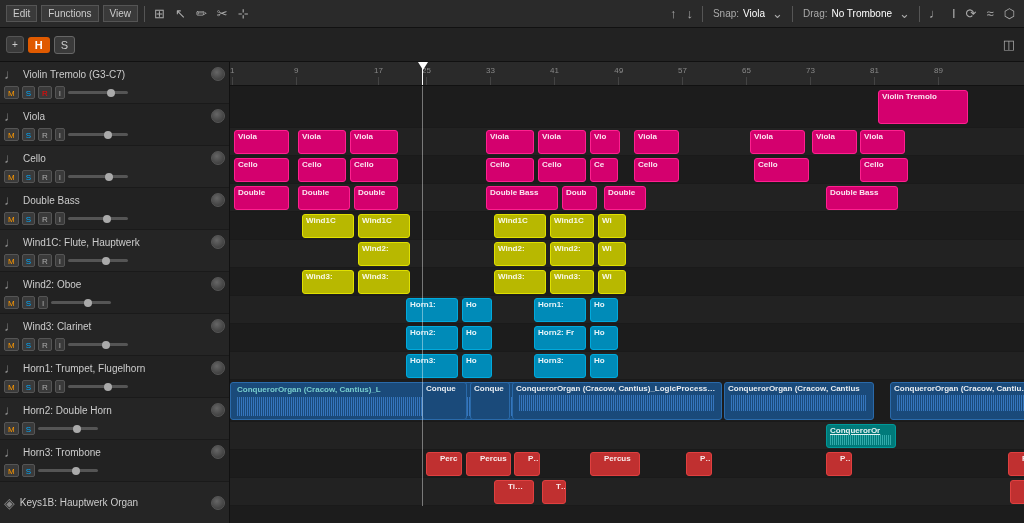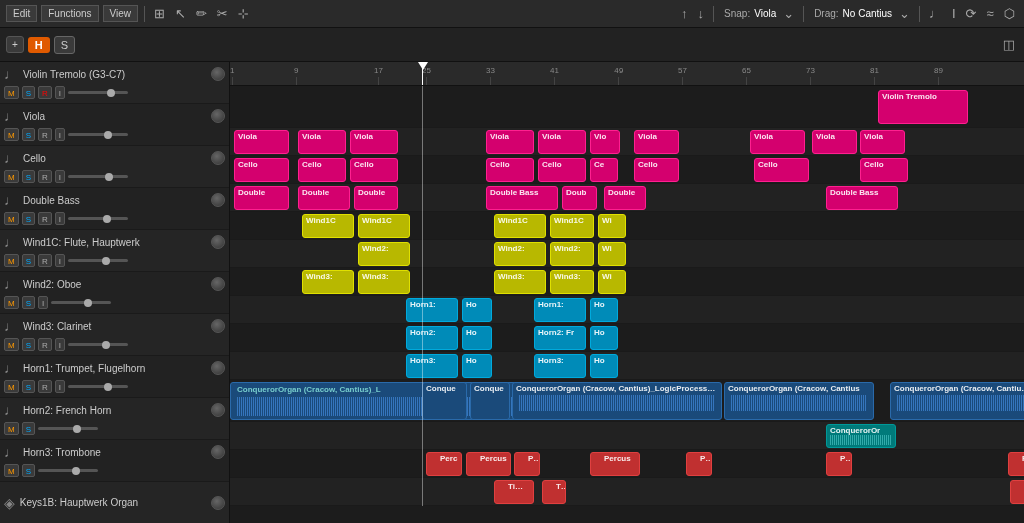--- a/index.html
+++ b/index.html
@@ -80,21 +80,21 @@
       position: absolute; border-radius: 3px; overflow: hidden;
       font-size: 8px; color: rgba(255,255,255,0.9); font-weight: 600;
       padding: 1px 3px; cursor: pointer; border: 1px solid rgba(0,0,0,0.3);
       white-space: nowrap; overflow: hidden; text-overflow: ellipsis;
     }
     .clip-magenta { background: #d4006e; border-color: #ff2090; }
     .clip-yellow { background: #b8b800; border-color: #e0e000; }
     .clip-cyan { background: #008bb8; border-color: #00aadd; }
     .clip-blue-audio { background: #1a4a7a; border-color: #2a6aaa; }
     .clip-red { background: #c03030; border-color: #e04040; padding-left: 13px; }
-    .clip-teal { background: #007a7a; border-color: #009999; }
+    .clip-teal { background: #007a7a; border-color: #009999; text-decoration: underline; }
   </style>
 </head>
 <body>
 
 <div id="toolbar">
   <button class="tb-btn">Edit</button>
   <button class="tb-btn">Functions</button>
   <button class="tb-btn">View</button>
   <div class="tb-sep"></div>
 
@@ -107,21 +107,21 @@
   <div class="tb-spacer"></div>
 
   <button class="icon-btn">↑</button>
   <button class="icon-btn">↓</button>
   <div class="tb-sep"></div>
   <span class="tb-label">Snap:</span>
   <span class="tb-val">Viola</span>
   <button class="icon-btn">⌄</button>
   <div class="tb-sep"></div>
   <span class="tb-label">Drag:</span>
-  <span class="tb-val">No Cantius</span>
+  <span class="tb-val">No Trombone</span>
   <button class="icon-btn">⌄</button>
   <div class="tb-sep"></div>
   <button class="icon-btn">♩</button>
   <button class="icon-btn">I</button>
   <button class="icon-btn">⟳</button>
   <button class="icon-btn">≈</button>
   <button class="icon-btn">⬡</button>
 </div>
 
 <div id="toolbar2">
@@ -251,21 +251,21 @@
         <span class="ctrl-btn ctrl-s">S</span>
         <span class="ctrl-btn">R</span>
         <span class="ctrl-btn">I</span>
         <input type="range" class="fader" value="70" min="0" max="100" style="">
       </div>
     </div>
 
     <div class="track-row tall" style="min-height:28px; background:#252525;">
       <div class="track-name-row">
         <span class="track-icon">♩</span>
-        <span class="track-name">Horn2: French Horn</span>
+        <span class="track-name">Horn2: Double Horn</span>
         <div class="knob"></div>
       </div>
       <div class="controls-row">
         <span class="ctrl-btn ctrl-m">M</span>
         <span class="ctrl-btn ctrl-s">S</span>
         <input type="range" class="fader" value="68" min="0" max="100" style="">
       </div>
     </div>
 
     <div class="track-row tall" style="min-height:28px; background:#222;">

